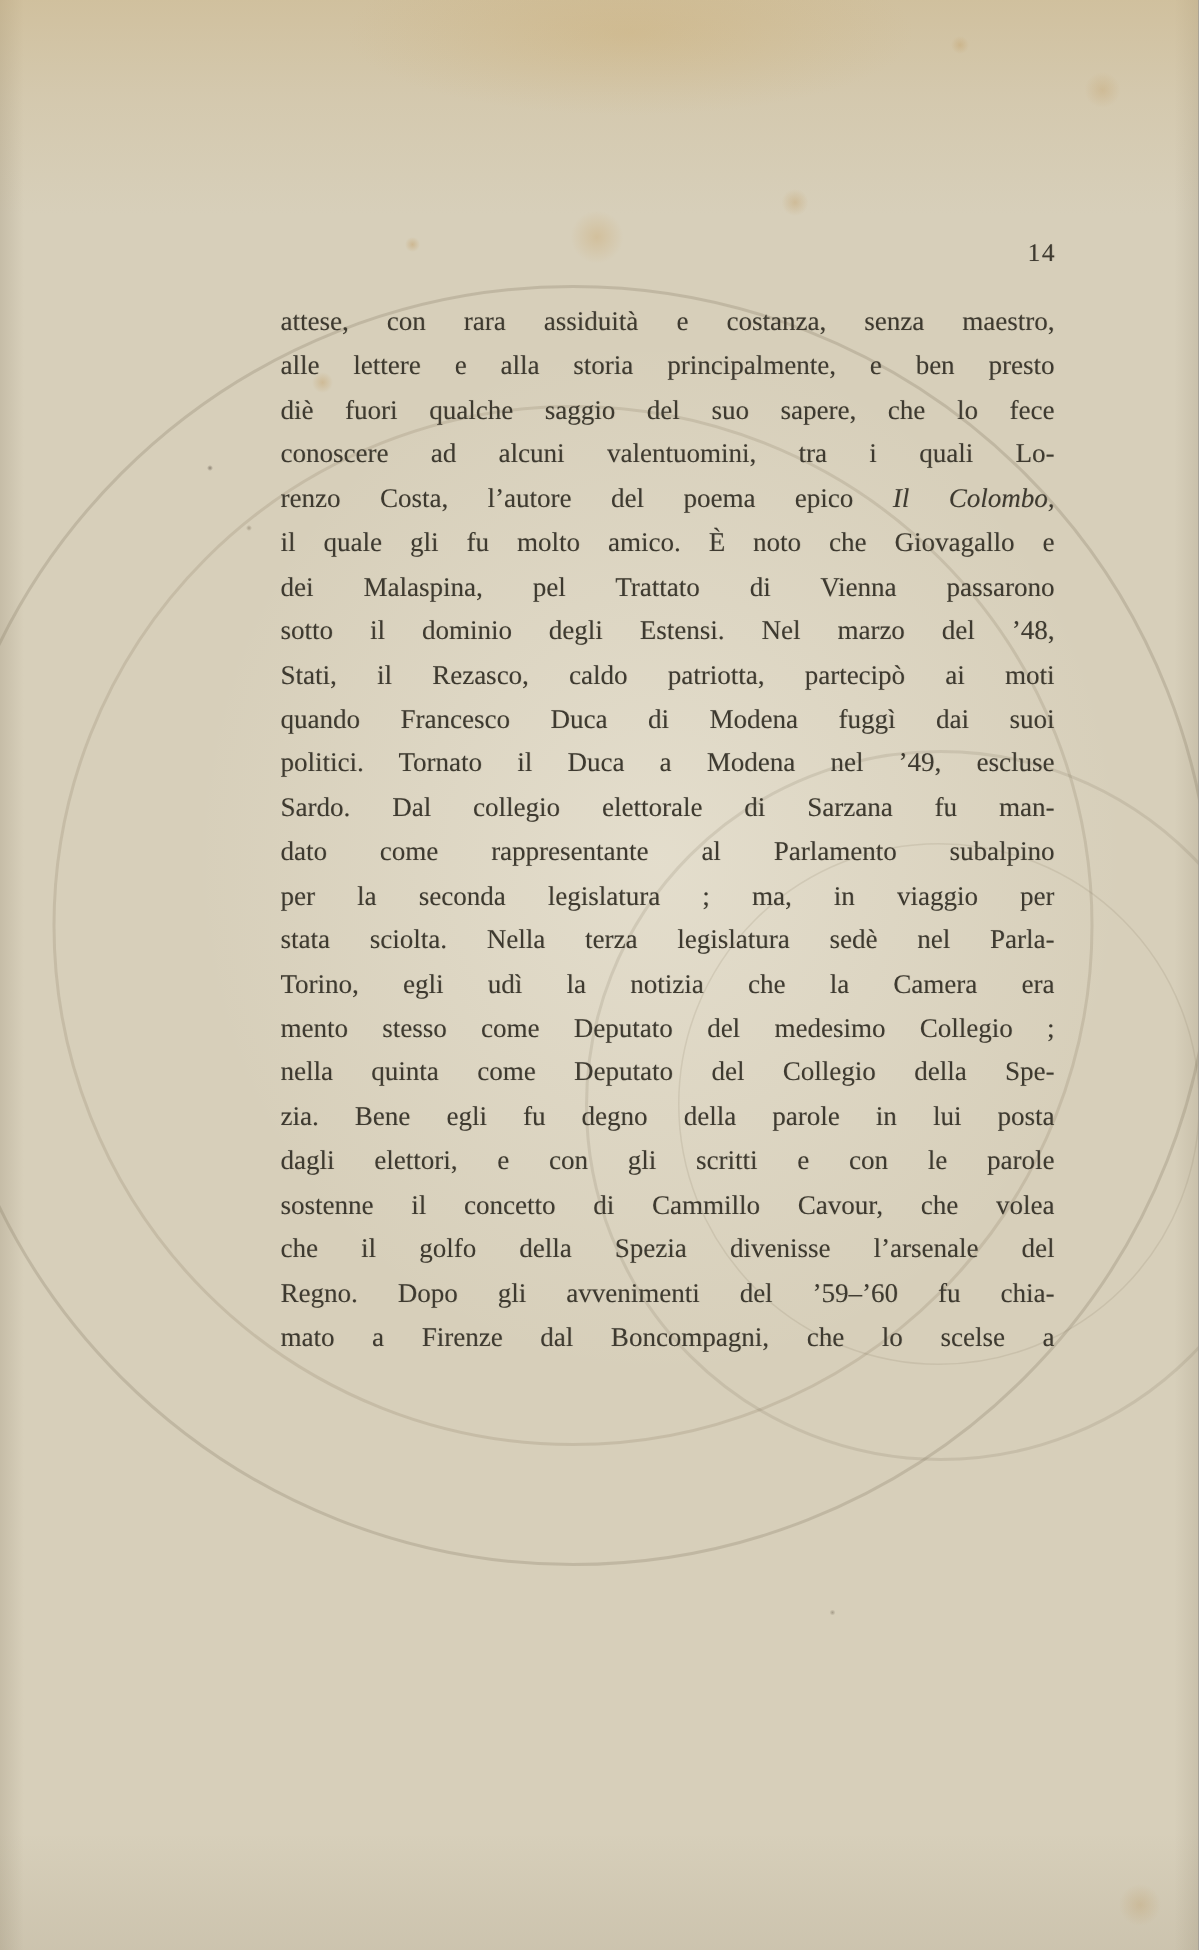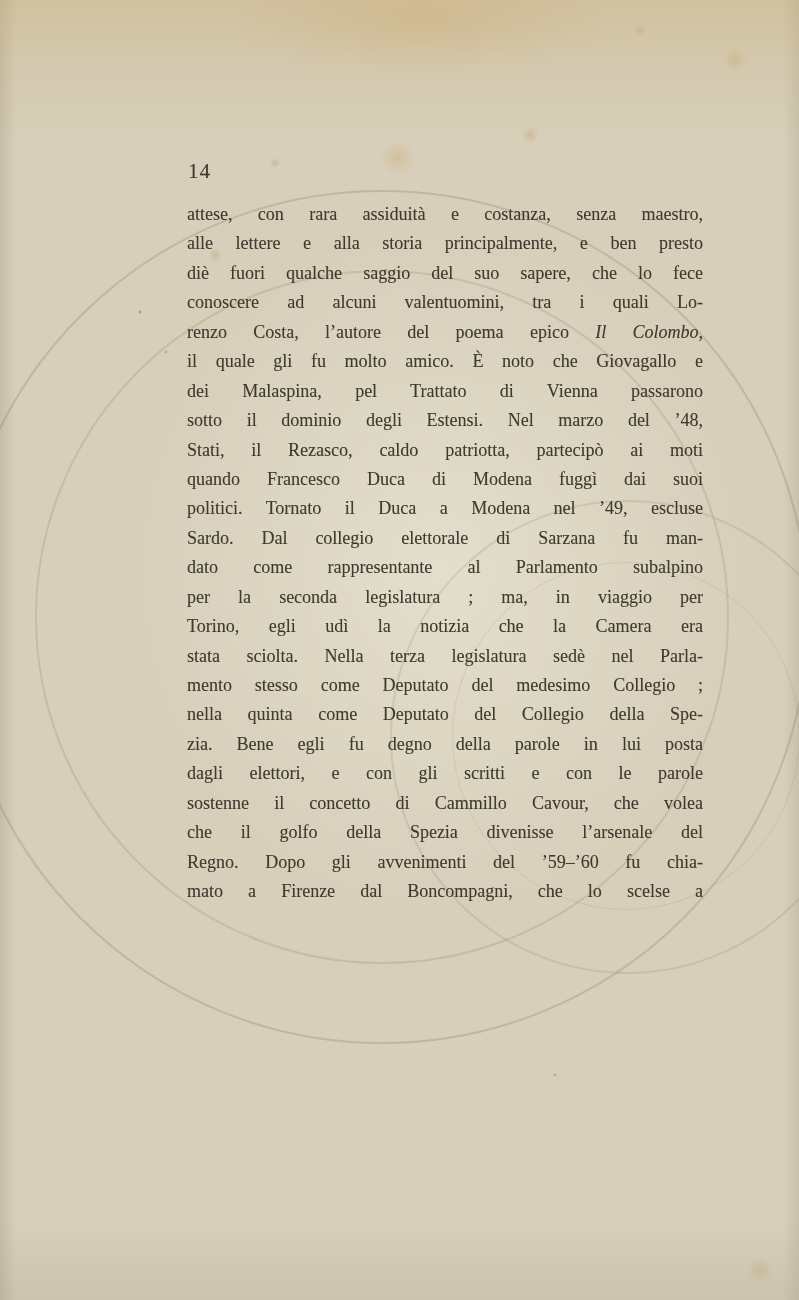--- a/index.html
+++ b/index.html
@@ -44,23 +44,23 @@
   .arc1 { left: -45px;  top: 190px; width: 850px; height: 850px; border: 2px solid rgba(128,116,92,0.26); }
   .arc2 { left: 35px;   top: 270px; width: 690px; height: 690px; border: 2px solid rgba(128,116,92,0.20); }
   .arc3 { left: 390px;  top: 500px; width: 470px; height: 470px; border: 2px solid rgba(128,116,92,0.18); }
   .arc4 { left: 452px;  top: 562px; width: 346px; height: 346px; border: 1px solid rgba(128,116,92,0.16); }
 
   .pagenum {
     position: absolute;
     left: 188px;
     top: 159px;
     width: 516px;
-    text-align: left;
+    text-align: right;
     font-family: "Liberation Serif", "DejaVu Serif", serif;
-    font-size: 21px;
+    font-size: 17px;
     letter-spacing: 1px;
     color: #3e3a30;
     text-shadow: 0.3px 0.3px 0.5px rgba(62,58,48,0.35);
   }
   .body-text {
     position: absolute;
     left: 187px;
     top: 200px;
     width: 516px;
     font-family: "Liberation Serif", "DejaVu Serif", serif;
@@ -97,22 +97,22 @@
     <div class="line"><span>renzo Costa, l’autore del poema epico </span><em>Il Colombo,</em></div>
     <div class="line">il quale gli fu molto amico. È noto che Giovagallo e</div>
     <div class="line">dei Malaspina, pel Trattato di Vienna passarono</div>
     <div class="line">sotto il dominio degli Estensi. Nel marzo del ’48,</div>
     <div class="line">Stati, il Rezasco, caldo patriotta, partecipò ai moti</div>
     <div class="line">quando Francesco Duca di Modena fuggì dai suoi</div>
     <div class="line">politici. Tornato il Duca a Modena nel ’49, escluse</div>
     <div class="line">Sardo. Dal collegio elettorale di Sarzana fu man-</div>
     <div class="line">dato come rappresentante al Parlamento subalpino</div>
     <div class="line">per la seconda legislatura ; ma, in viaggio per</div>
+    <div class="line">stata sciolta. Nella terza legislatura sedè nel Parla-</div>
     <div class="line">Torino, egli udì la notizia che la Camera era</div>
-    <div class="line">stata sciolta. Nella terza legislatura sedè nel Parla-</div>
     <div class="line">mento stesso come Deputato del medesimo Collegio ;</div>
     <div class="line">nella quinta come Deputato del Collegio della Spe-</div>
     <div class="line">zia. Bene egli fu degno della parole in lui posta</div>
     <div class="line">dagli elettori, e con gli scritti e con le parole</div>
     <div class="line">sostenne il concetto di Cammillo Cavour, che volea</div>
     <div class="line">che il golfo della Spezia divenisse l’arsenale del</div>
     <div class="line">Regno. Dopo gli avvenimenti del ’59–’60 fu chia-</div>
     <div class="line">mato a Firenze dal Boncompagni, che lo scelse a</div>
   </div>
 </div>

